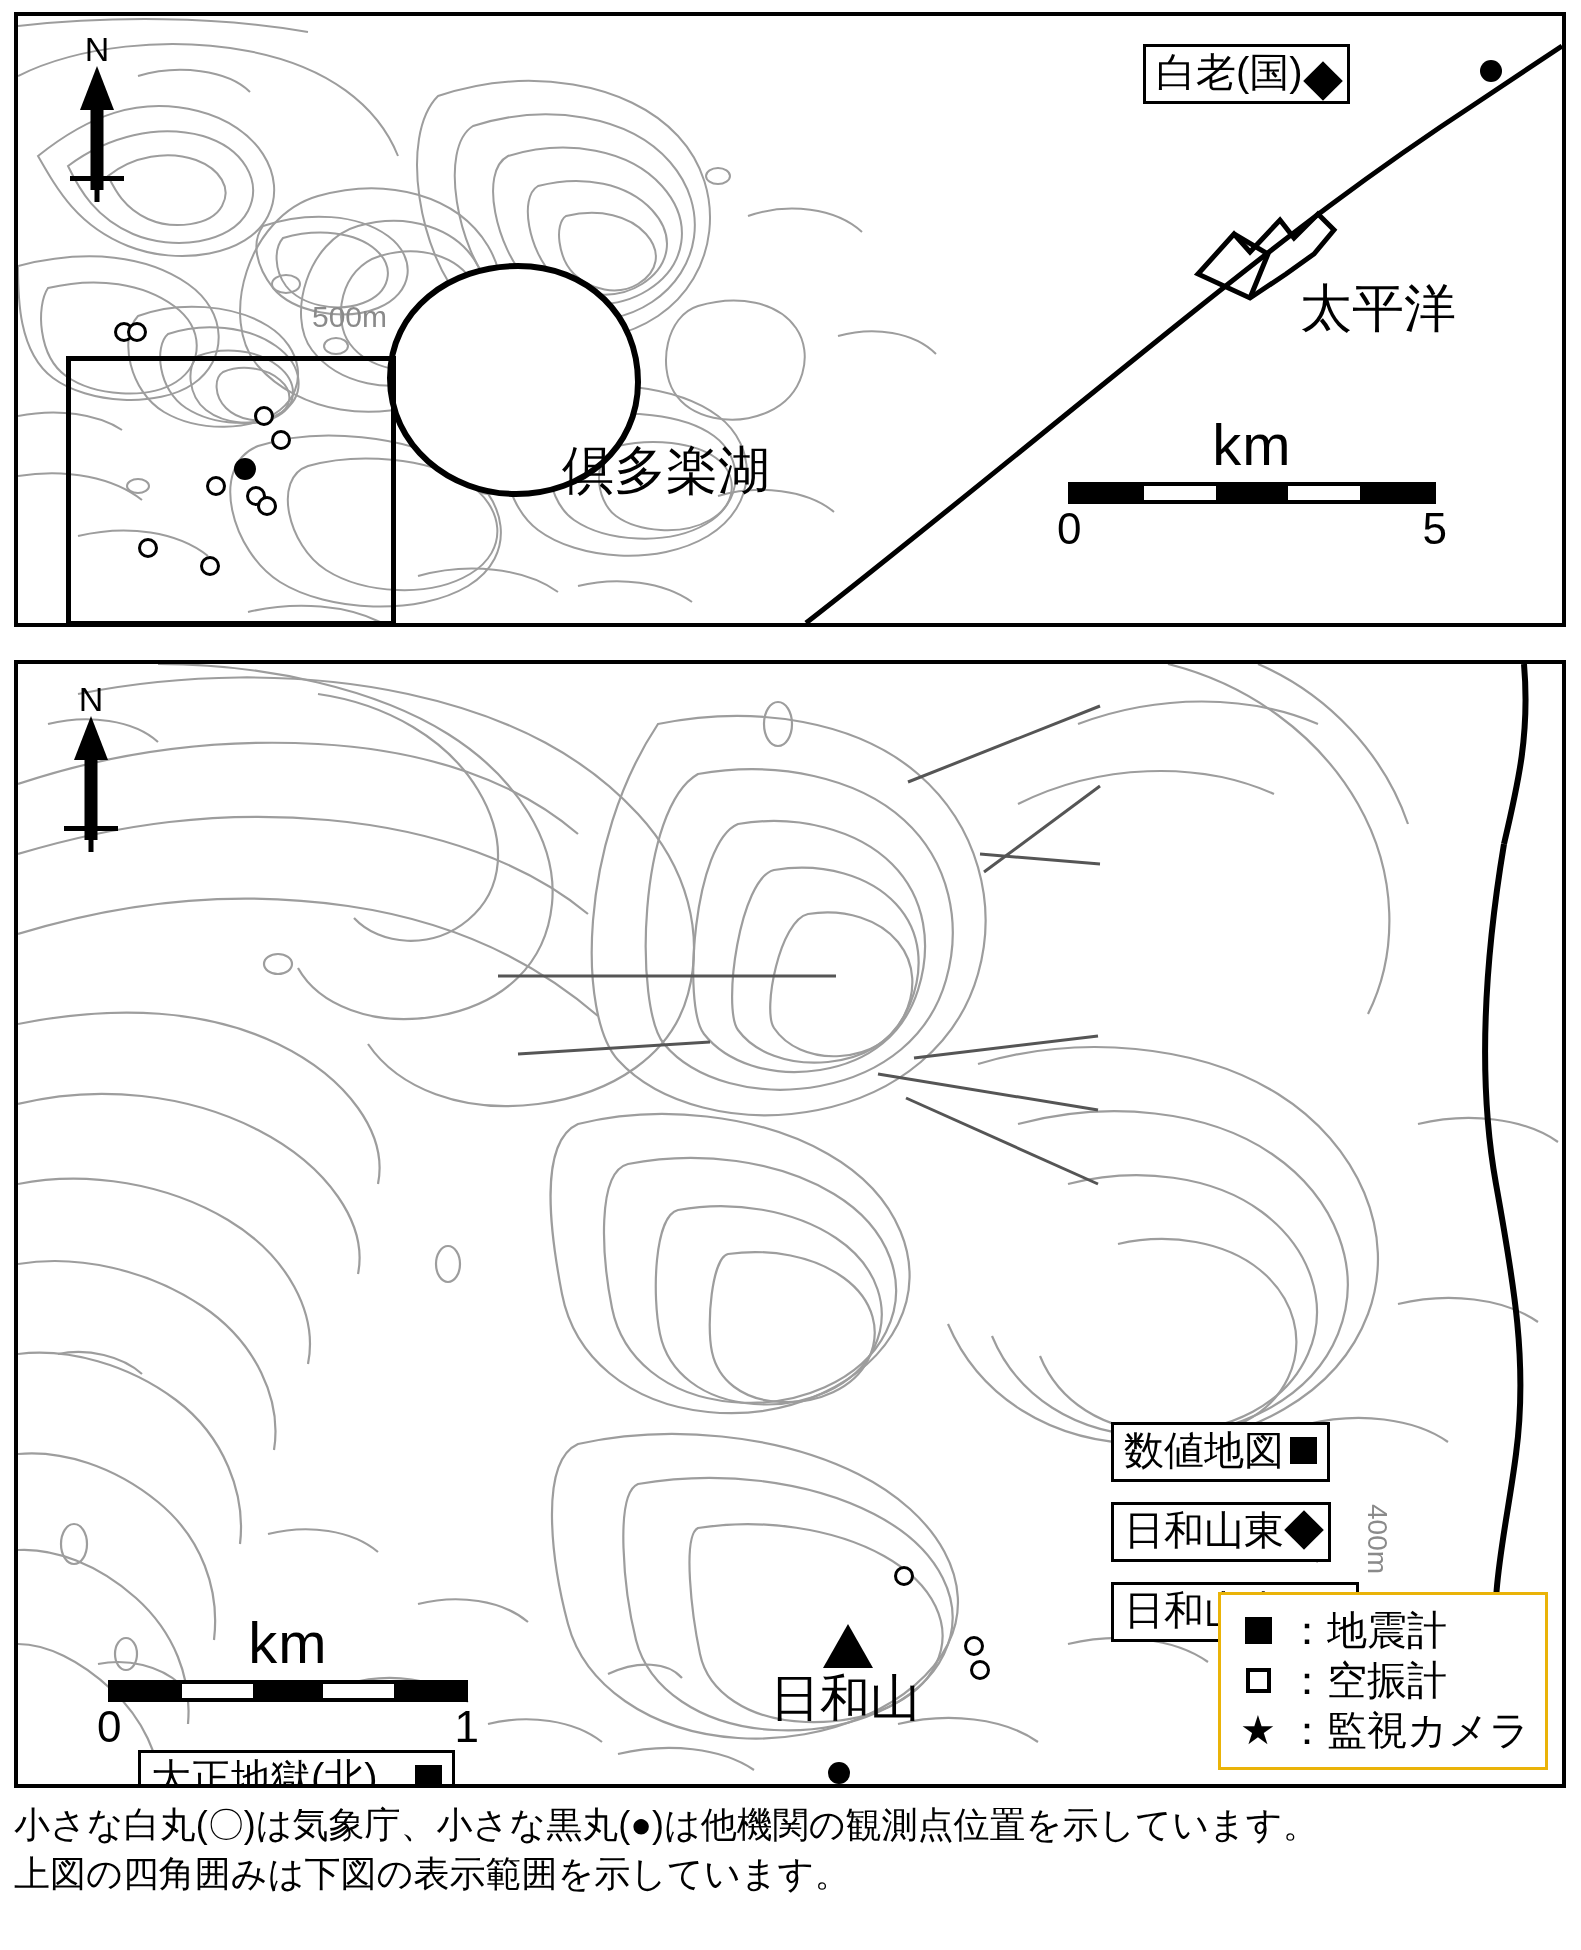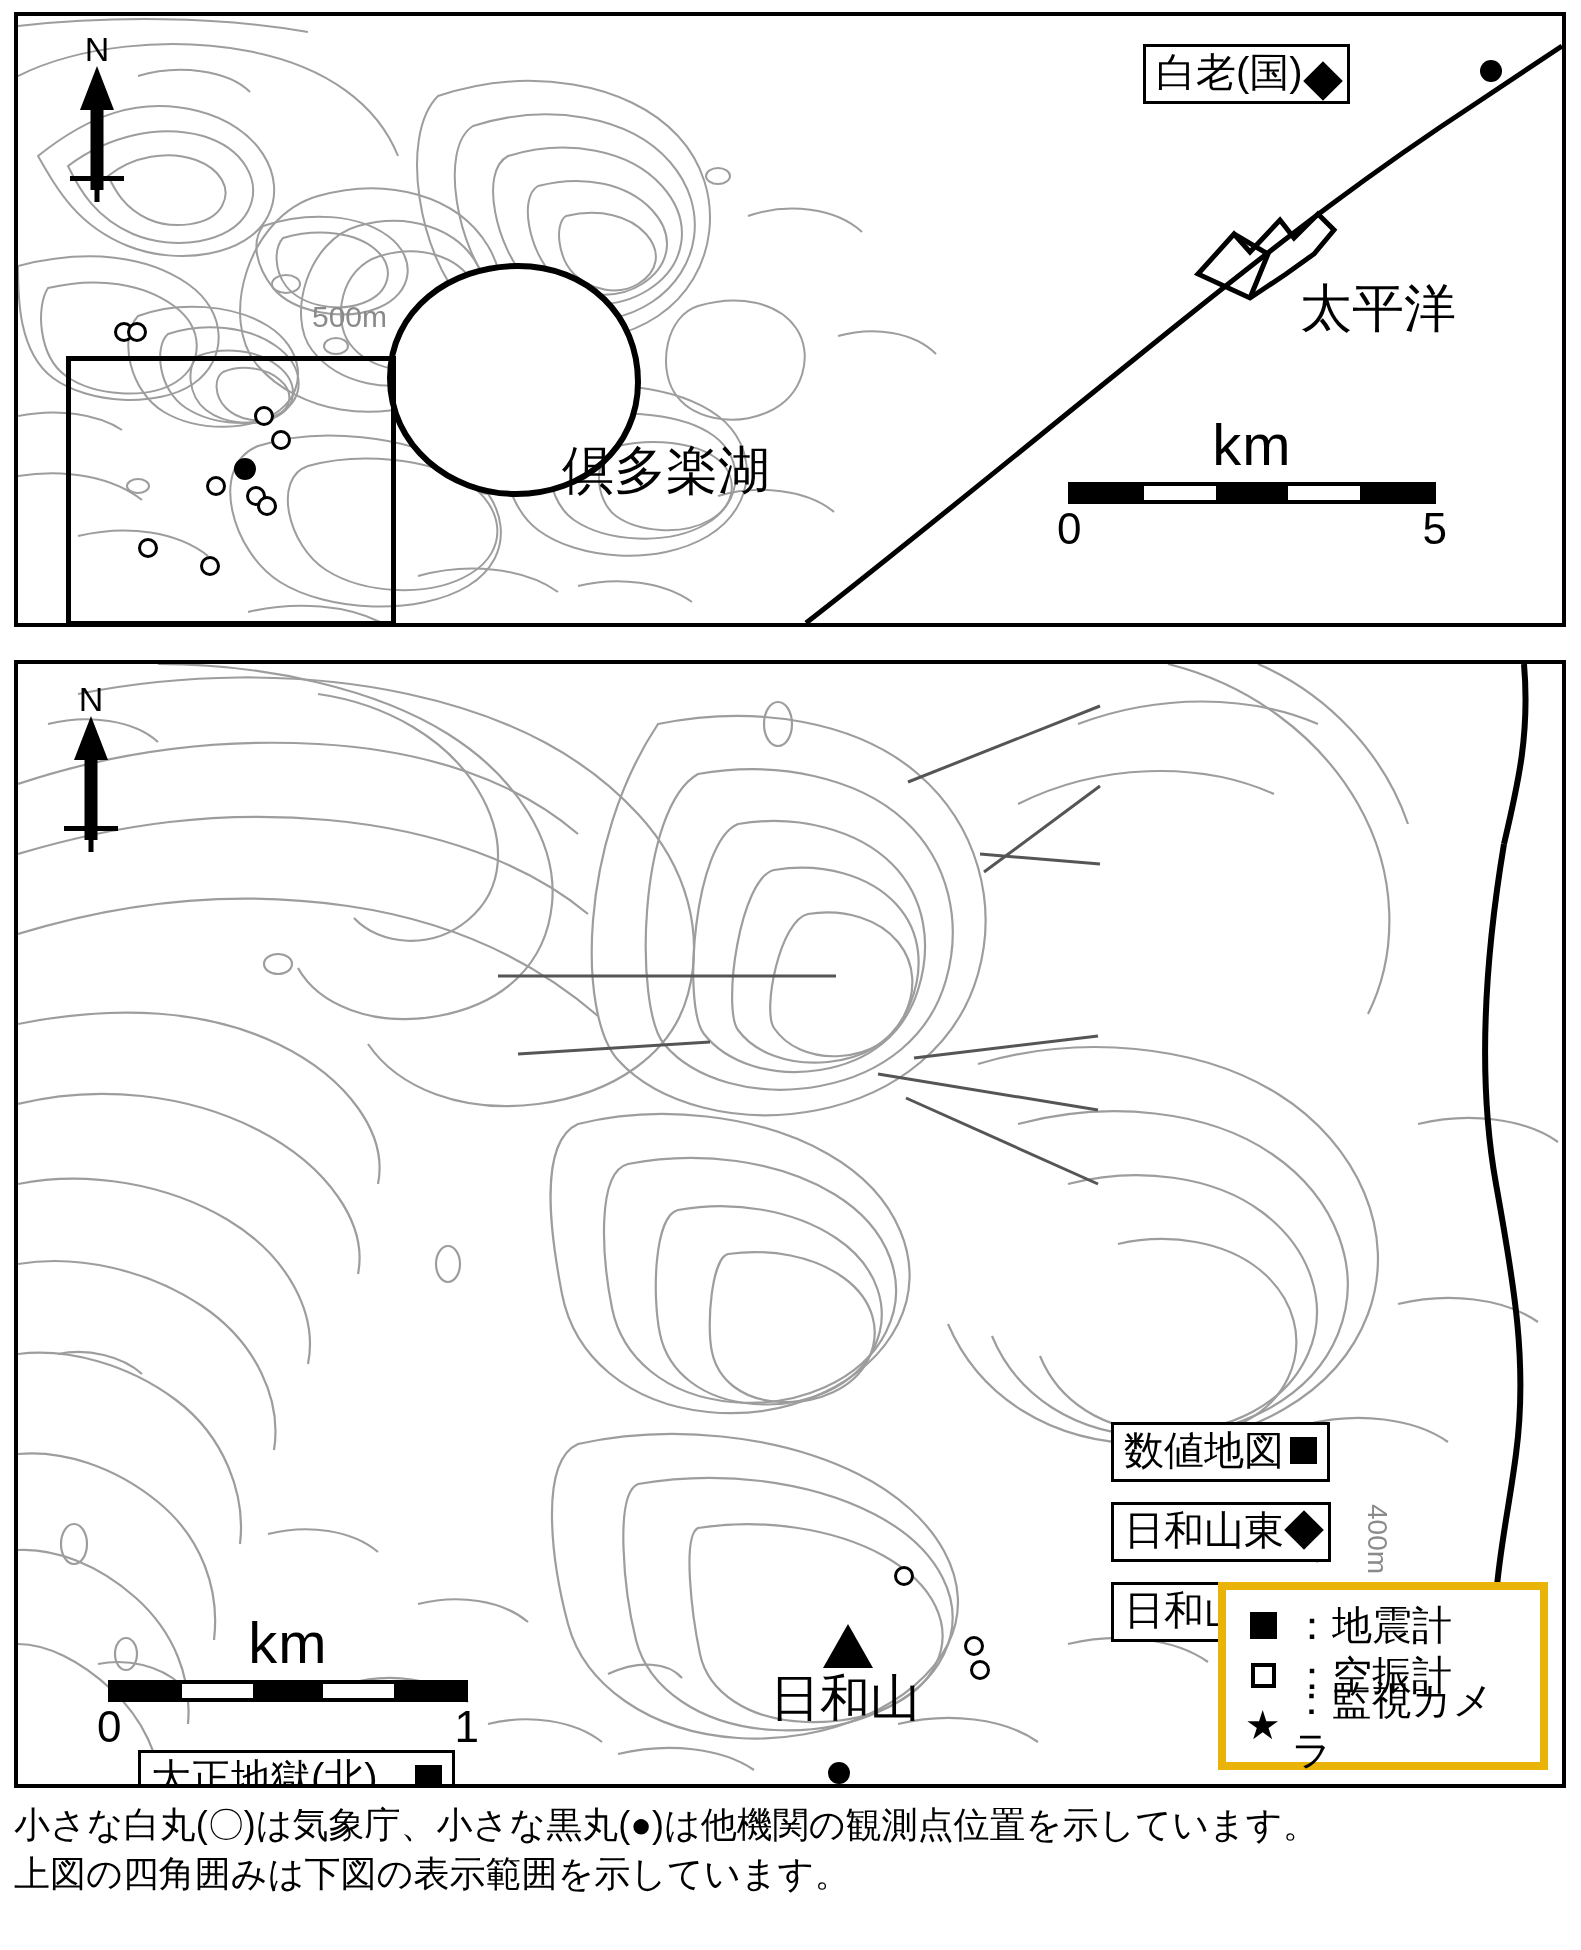--- a/index.html
+++ b/index.html
@@ -209,21 +209,21 @@
     border: 5px solid #000;
     box-sizing: border-box;
   }
 
   
   #legend {
     position: absolute;
     right: 14px;
     bottom: 14px;
     width: 330px;
-    border: 8px solid #eab308;
+    border: 3px solid #eab308;
     background: #fff;
     box-sizing: border-box;
     padding: 10px 8px 12px 14px;
     z-index: 7;
   }
   #legend .legend-row {
     display: flex;
     align-items: center;
     gap: 6px;
     font-size: 40px;

